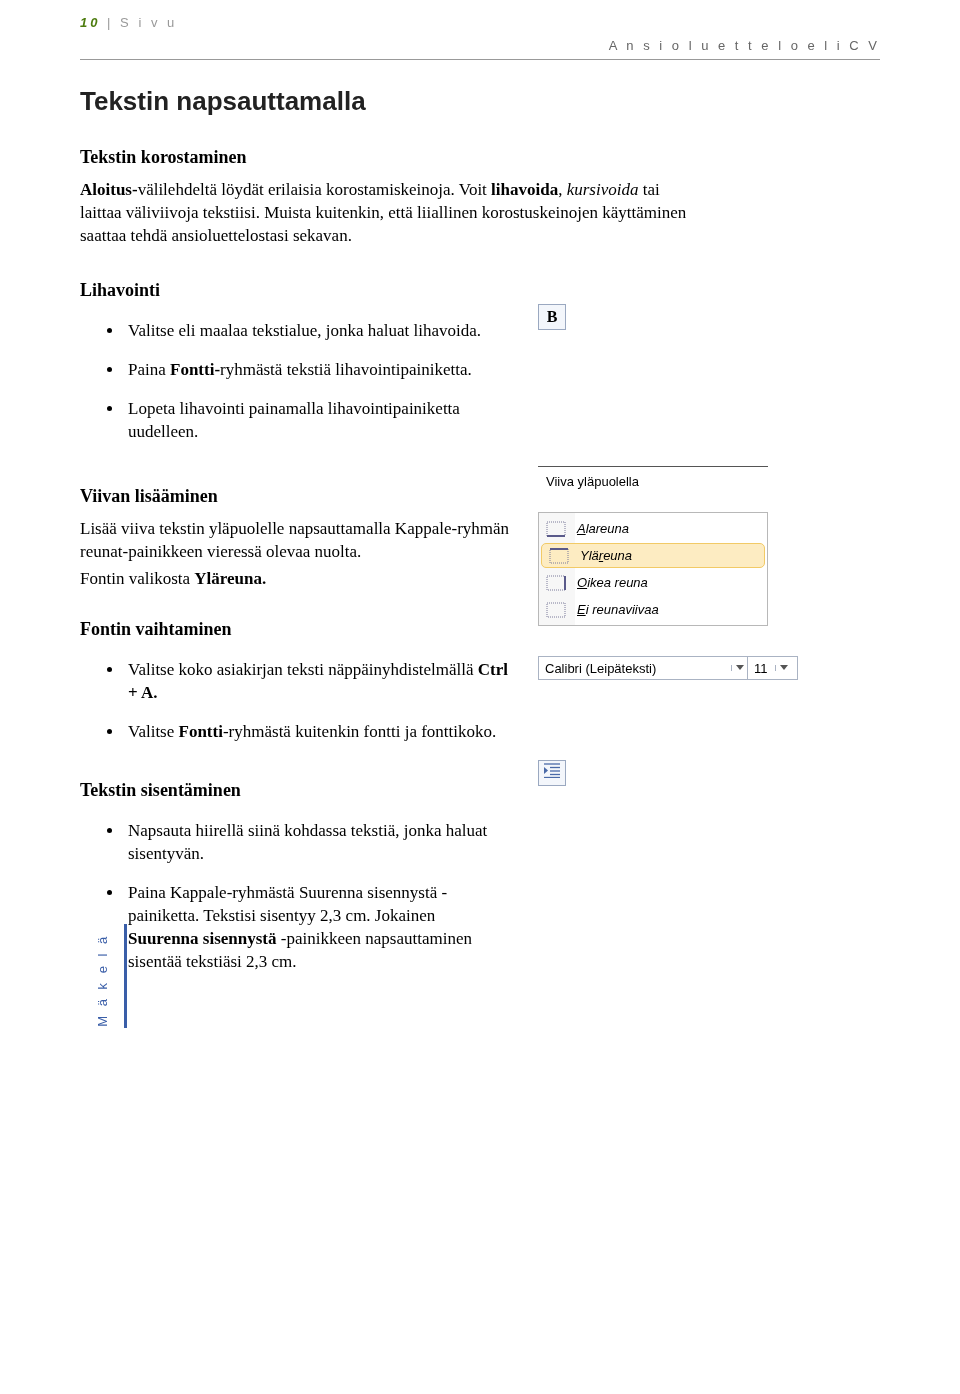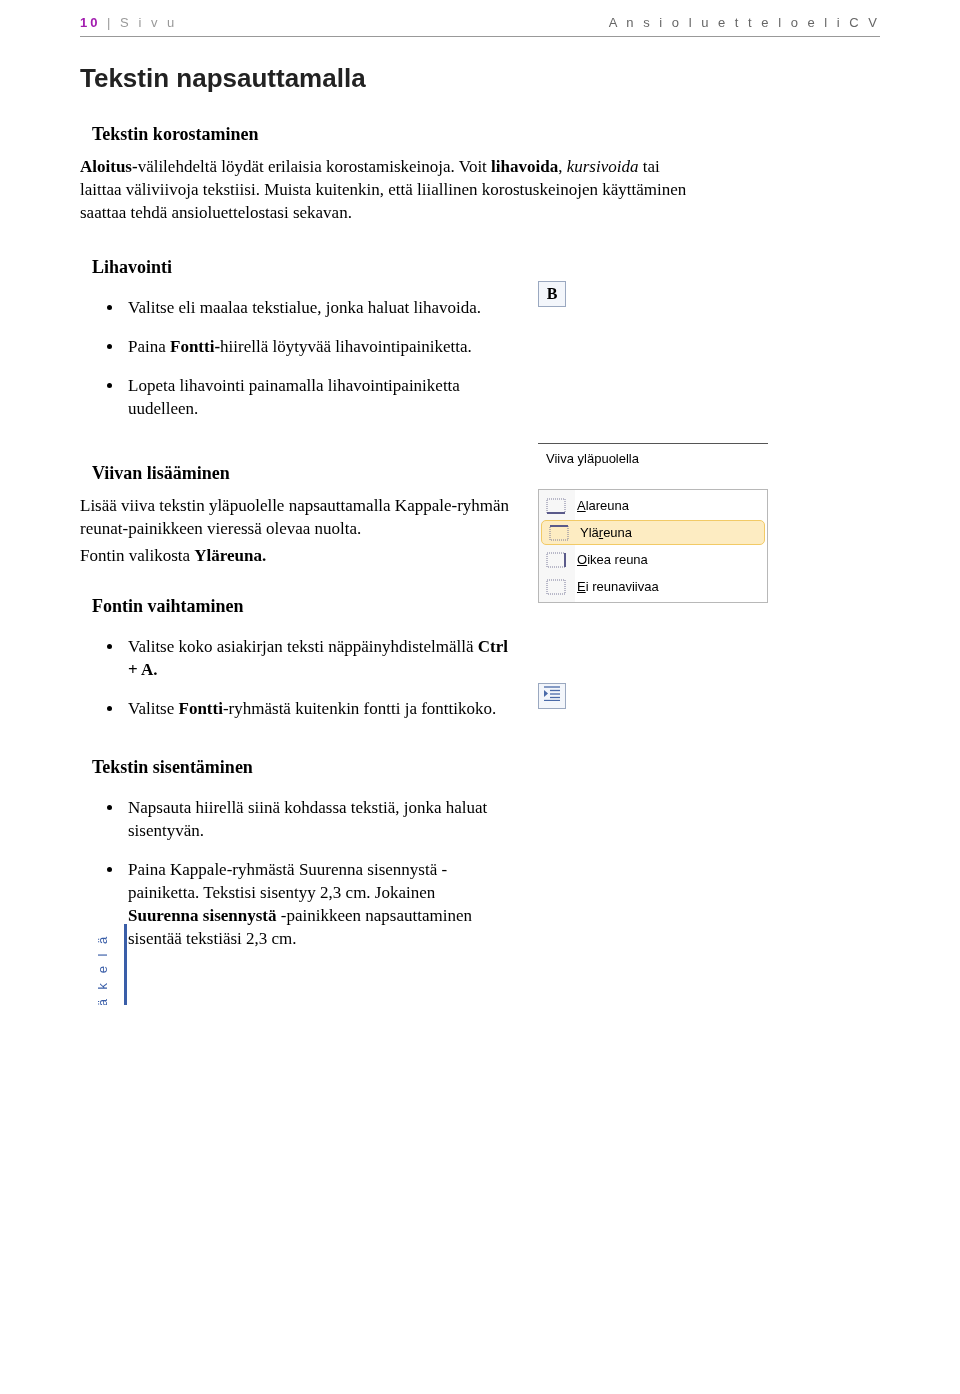--- a/index.html
+++ b/index.html
@@ -19,35 +19,35 @@
     justify-content: space-between;
     font-family: Verdana, Geneva, sans-serif;
     font-size: 13px;
     letter-spacing: 3px;
     color: #666;
     padding-bottom: 4px;
     border-bottom: 1px solid #999;
     margin-bottom: 24px;
   }
   .header-row .pg { }
-  .header-row .doc-title { text-align: center; }
+  .header-row .doc-title { text-align: center; margin-top: 23px; }
   .header-row .label { color: #999; font-weight: 400; }
-  .header-row strong { color: #a21caf; font-weight: 700; letter-spacing: 3px; }
+  .header-row strong { color: #4d7c0f; font-weight: 700; letter-spacing: 3px; font-style: italic; }
   h1 {
     font-family: Verdana, Geneva, sans-serif;
     font-weight: 700;
     font-size: 26px;
     color: #222;
     margin: 10px 0 26px 0;
   }
   h2.sub {
     font-family: "Times New Roman", Times, serif;
     font-weight: 700;
     font-size: 18px;
-    margin: 22px 0 10px 12px;
+    margin: 22px 0 10px 0;
   }
   h2.sub-lg { margin-top: 26px; }
   p.body { margin: 4px 0; }
   ul.bulleted { list-style: disc; padding-left: 44px; margin: 6px 0; }
   ul.bulleted li { padding: 8px 0 8px 4px; max-width: 400px; }
   .cols {
     display: flex;
     gap: 28px;
     align-items: flex-start;
   }
@@ -76,20 +76,21 @@
     width: 230px;
   }
   
   .menu {
     border: 1px solid #b8b8b8;
     background: linear-gradient(to right, #f7f7f7 0, #f7f7f7 36px, #fff 36px, #fff 100%);
     width: 230px;
     font-family: Tahoma, Arial, sans-serif;
     font-size: 13px;
     padding: 2px 0;
+    font-style: italic;
   }
   .menu-item {
     display: flex; align-items: center;
     height: 27px;
     padding: 0 6px;
     gap: 10px;
   }
   .menu-item.sel { background: #fdecc2; border: 1px solid #f2ca66; border-radius: 5px; margin: 1px 2px; height: 25px; }
   .menu-icon { width: 22px; height: 20px; display: flex; align-items: center; justify-content: center; }
   .menu-item u { text-decoration: underline; }
@@ -183,21 +184,21 @@
   <p class="body" style="max-width:620px;">
     <b>Aloitus-</b><span>välilehdeltä löydät erilaisia korostamiskeinoja. Voit </span><b>lihavoida</b><span>, </span><i>kursivoida</i><span> tai laittaa väliviivoja tekstiisi. Muista kuitenkin, että liiallinen korostuskeinojen käyttäminen saattaa tehdä ansioluettelostasi sekavan.</span>
   </p>
 
   <div class="cols">
     <div class="left-col">
       <h2 class="sub sub-lg">Lihavointi</h2>
       <ul class="bulleted">
         <li>Valitse eli maalaa tekstialue, jonka haluat lihavoida.</li>
         <li>
-          <span>Paina </span><b>Fontti-</b><span>hiirellä löytyvää lihavointipainiketta.</span>
+          <span>Paina </span><b>Fontti-</b><span>ryhmästä tekstiä lihavointipainiketta.</span>
         </li>
         <li>Lopeta lihavointi painamalla lihavointipainiketta uudelleen.</li>
       </ul>
     </div>
     <div class="right-col">
       <div class="bold-btn figure">
         <span>B</span>
       </div>
     </div>
   </div>
@@ -267,20 +268,38 @@
             <div class="menu-item">
               <span class="menu-icon">
                 <svg width="20" height="16">
                   <rect x="1" y="1" width="18" height="14" fill="none" class="mi-svg" stroke-dasharray="1 1"></rect>
                 </svg>
               </span>
               <span><u>E</u>i reunaviivaa</span>
             </div>
           </div>
 
+        <div class="font-combo figure">
+          <div class="combo-box" style="flex:1;">
+            <span class="combo-font">Calibri (Leipäteksti)</span>
+            <span class="combo-caret">
+              <svg width="8" height="6">
+                  <polygon points="0,0 8,0 4,5" fill="#555"></polygon>
+                </svg>
+            </span>
+          </div>
+          <div class="combo-box combo-size">
+            <span style="flex:1;">11</span>
+            <span class="combo-caret">
+              <svg width="8" height="6">
+                  <polygon points="0,0 8,0 4,5" fill="#555"></polygon>
+                </svg>
+            </span>
+          </div>
+        </div>
 
         <div class="indent-btn figure">
           <span>
             <svg width="18" height="16">
               <g stroke="#4a6aa8" stroke-width="1.3">
                 <line x1="1" y1="2" x2="17" y2="2"></line>
                 <line x1="7" y1="5.5" x2="17" y2="5.5"></line>
                 <line x1="7" y1="9" x2="17" y2="9"></line>
                 <line x1="7" y1="12.5" x2="17" y2="12.5"></line>
                 <line x1="1" y1="15.5" x2="17" y2="15.5"></line>

